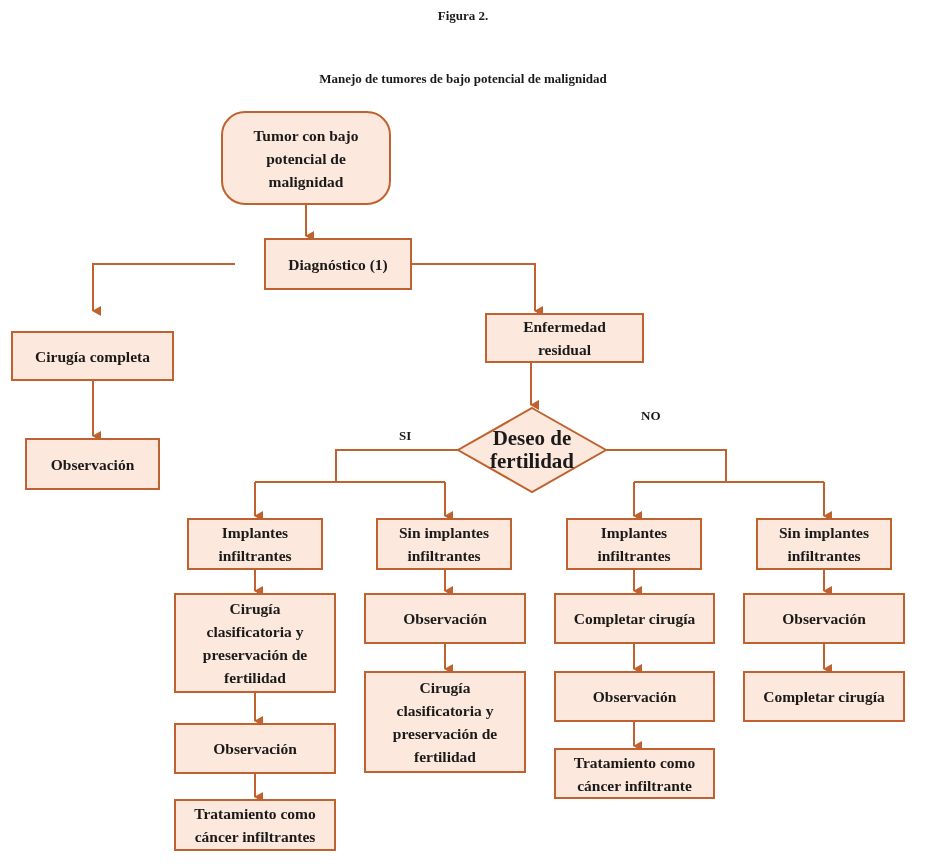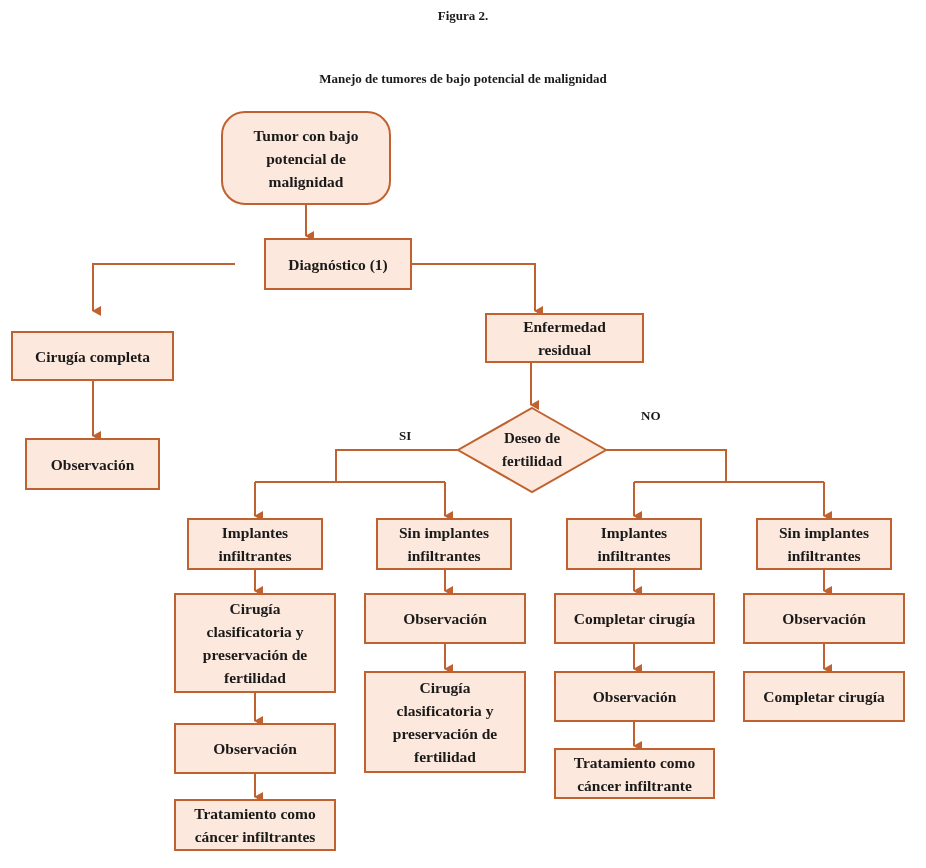--- a/index.html
+++ b/index.html
@@ -9,21 +9,21 @@
              font-size: 13px; line-height: 24px; }
     #fig-num { top: 4px; }
     #fig-title { top: 29px; margin-top: 38px; }
     svg#edges { position: absolute; left: 0; top: 0; width: 926px; height: 868px; }
     .node { position: absolute; box-sizing: border-box; background: #fce8dc; border: 2px solid #c0622f;
             display: flex; align-items: center; justify-content: center; text-align: center;
             font-weight: bold; font-size: 15.5px; line-height: 23px; padding: 0 4px; }
     .node.rounded { border-radius: 24px; }
     .node span { white-space: pre-line; }
     .decision { position: absolute; display: flex; align-items: center; justify-content: center;
-                text-align: center; font-weight: bold; font-size: 15px; line-height: 23px; }
+                text-align: center; font-weight: bold; font-size: 21px; line-height: 23px; }
     .decision span { white-space: pre-line; position: relative; }
     .label { position: absolute; font-weight: bold; font-size: 13px; }
   </style>
 </head>
 <body>
 
 <div class="title" id="fig-num">Figura 2.</div>
 <div class="title" id="fig-title">Manejo de tumores de bajo potencial de malignidad</div>
 
 <svg id="edges" viewBox="0 0 926 868">

